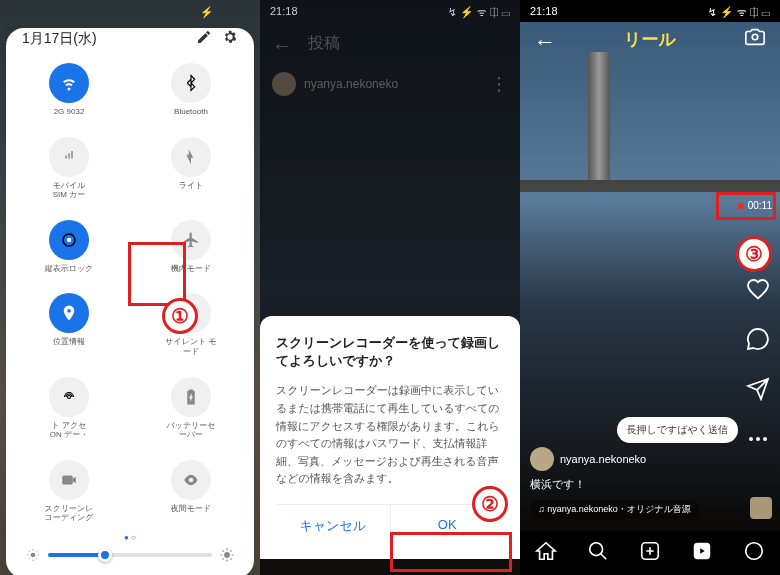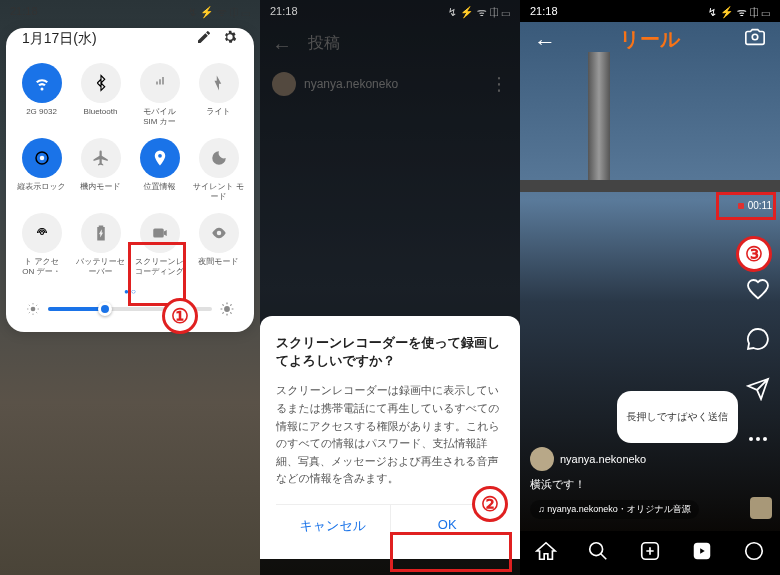--- a/index.html
+++ b/index.html
@@ -13,21 +13,21 @@
 .status-bar{height:22px;display:flex;justify-content:space-between;align-items:center;padding:0 10px;font-size:11px;color:#fff;position:relative;z-index:5}
 .screen1 .status-bar{color:#333}
 .status-right{display:flex;gap:4px;align-items:center}
 
 
 .qs-card{background:#fff;margin:6px;border-radius:18px;padding:1px 8px 16px;box-shadow:0 2px 12px rgba(0,0,0,0.15)}
 .qs-header{display:flex;justify-content:space-between;align-items:center;padding:0 8px 10px}
 .qs-date{font-size:14px;font-weight:500;color:#222}
 .qs-icons{display:flex;gap:10px}
 .qs-icons svg{width:16px;height:16px}
-.qs-grid{display:grid;grid-template-columns:repeat(4,1fr);gap:4px}
+.qs-grid{display:grid;grid-template-columns:repeat(2,1fr);gap:12px}
 .qs-tile{display:flex;flex-direction:column;align-items:center;padding:4px 0}
 .qs-circle{width:40px;height:40px;border-radius:50%;display:flex;align-items:center;justify-content:center;margin-bottom:4px}
 .qs-circle.on{background:#1a73e8}
 .qs-circle.off{background:#f0f0f0}
 .qs-circle svg{width:18px;height:18px}
 .qs-circle.on svg{fill:#fff}
 .qs-circle.off svg{fill:#888}
 .qs-label{font-size:8px;color:#555;text-align:center;line-height:1.2;white-space:pre-line}
 .qs-dots{text-align:center;padding:6px 0;color:#1a73e8;font-size:8px}
 .qs-slider{display:flex;align-items:center;padding:0 12px;gap:8px}
@@ -50,28 +50,28 @@
 .s2-btn{flex:1;text-align:center;padding:12px 0;font-size:13px;color:#1a73e8}
 .s2-btn:first-child{border-right:1px solid #eee}
 
 
 .s3-bg{position:absolute;top:22px;left:0;right:0;bottom:44px;background:linear-gradient(180deg,#3a5a7a 0%,#5a7a9a 35%,#2a3848 55%,#0a0806 100%)}
 .s3-bridge{position:absolute;top:40px;left:0;right:0;height:140px}
 .s3-tower{position:absolute;left:68px;top:-10px;width:22px;height:130px;background:linear-gradient(90deg,#555 0%,#999 50%,#555 100%)}
 .s3-deck{position:absolute;top:118px;left:0;right:0;height:12px;background:#444}
 .s3-header{position:absolute;top:26px;left:0;right:0;display:flex;justify-content:space-between;align-items:center;padding:0 14px;z-index:3}
 .s3-back{color:#fff;font-size:22px}
-.s3-title{color:#f97316;font-size:20px;font-weight:600;position:absolute;left:50%;transform:translateX(-50%)}
+.s3-title{color:#fde047;font-size:17px;font-weight:600;position:absolute;left:50%;transform:translateX(-50%)}
 .s3-camera{width:22px;height:22px}
 .s3-timer{position:absolute;top:200px;right:8px;display:flex;align-items:center;gap:4px;color:#fff;font-size:10px;z-index:3}
 .s3-rec-dot{width:6px;height:6px;background:#e03030;border-radius:1px}
 .s3-actions{position:absolute;right:10px;bottom:120px;display:flex;flex-direction:column;gap:22px;align-items:center;z-index:3}
 .s3-action{color:#fff}
 .s3-action svg{width:24px;height:24px;fill:#fff}
-.s3-tooltip{position:absolute;right:42px;bottom:132px;background:#fff;color:#333;font-size:10px;padding:19px 10px;border-radius:14px;z-index:3;white-space:nowrap}
+.s3-tooltip{position:absolute;right:42px;bottom:132px;background:#fff;color:#333;font-size:10px;padding:6px 10px;border-radius:14px;z-index:3;white-space:nowrap}
 .s3-info{position:absolute;left:10px;bottom:56px;right:50px;color:#fff;z-index:3}
 .s3-user-row{display:flex;align-items:center;gap:6px;margin-bottom:6px}
 .s3-user-avatar{width:24px;height:24px;border-radius:50%;background:#b8a888}
 .s3-username{font-size:11px;color:#fff}
 .s3-caption{font-size:11px;margin-bottom:6px}
 .s3-audio{display:inline-flex;align-items:center;gap:4px;background:rgba(0,0,0,0.35);border-radius:10px;padding:3px 8px;font-size:9px}
 .s3-nav{position:absolute;bottom:0;left:0;right:0;height:44px;background:#000;display:flex;justify-content:space-around;align-items:center;z-index:3}
 .s3-nav svg{width:22px;height:22px;fill:#fff}
 .s3-nav .reels-active svg{fill:#fff}
 .s3-mini{position:absolute;right:8px;bottom:56px;width:22px;height:22px;border-radius:4px;background:#a89878;z-index:3}

